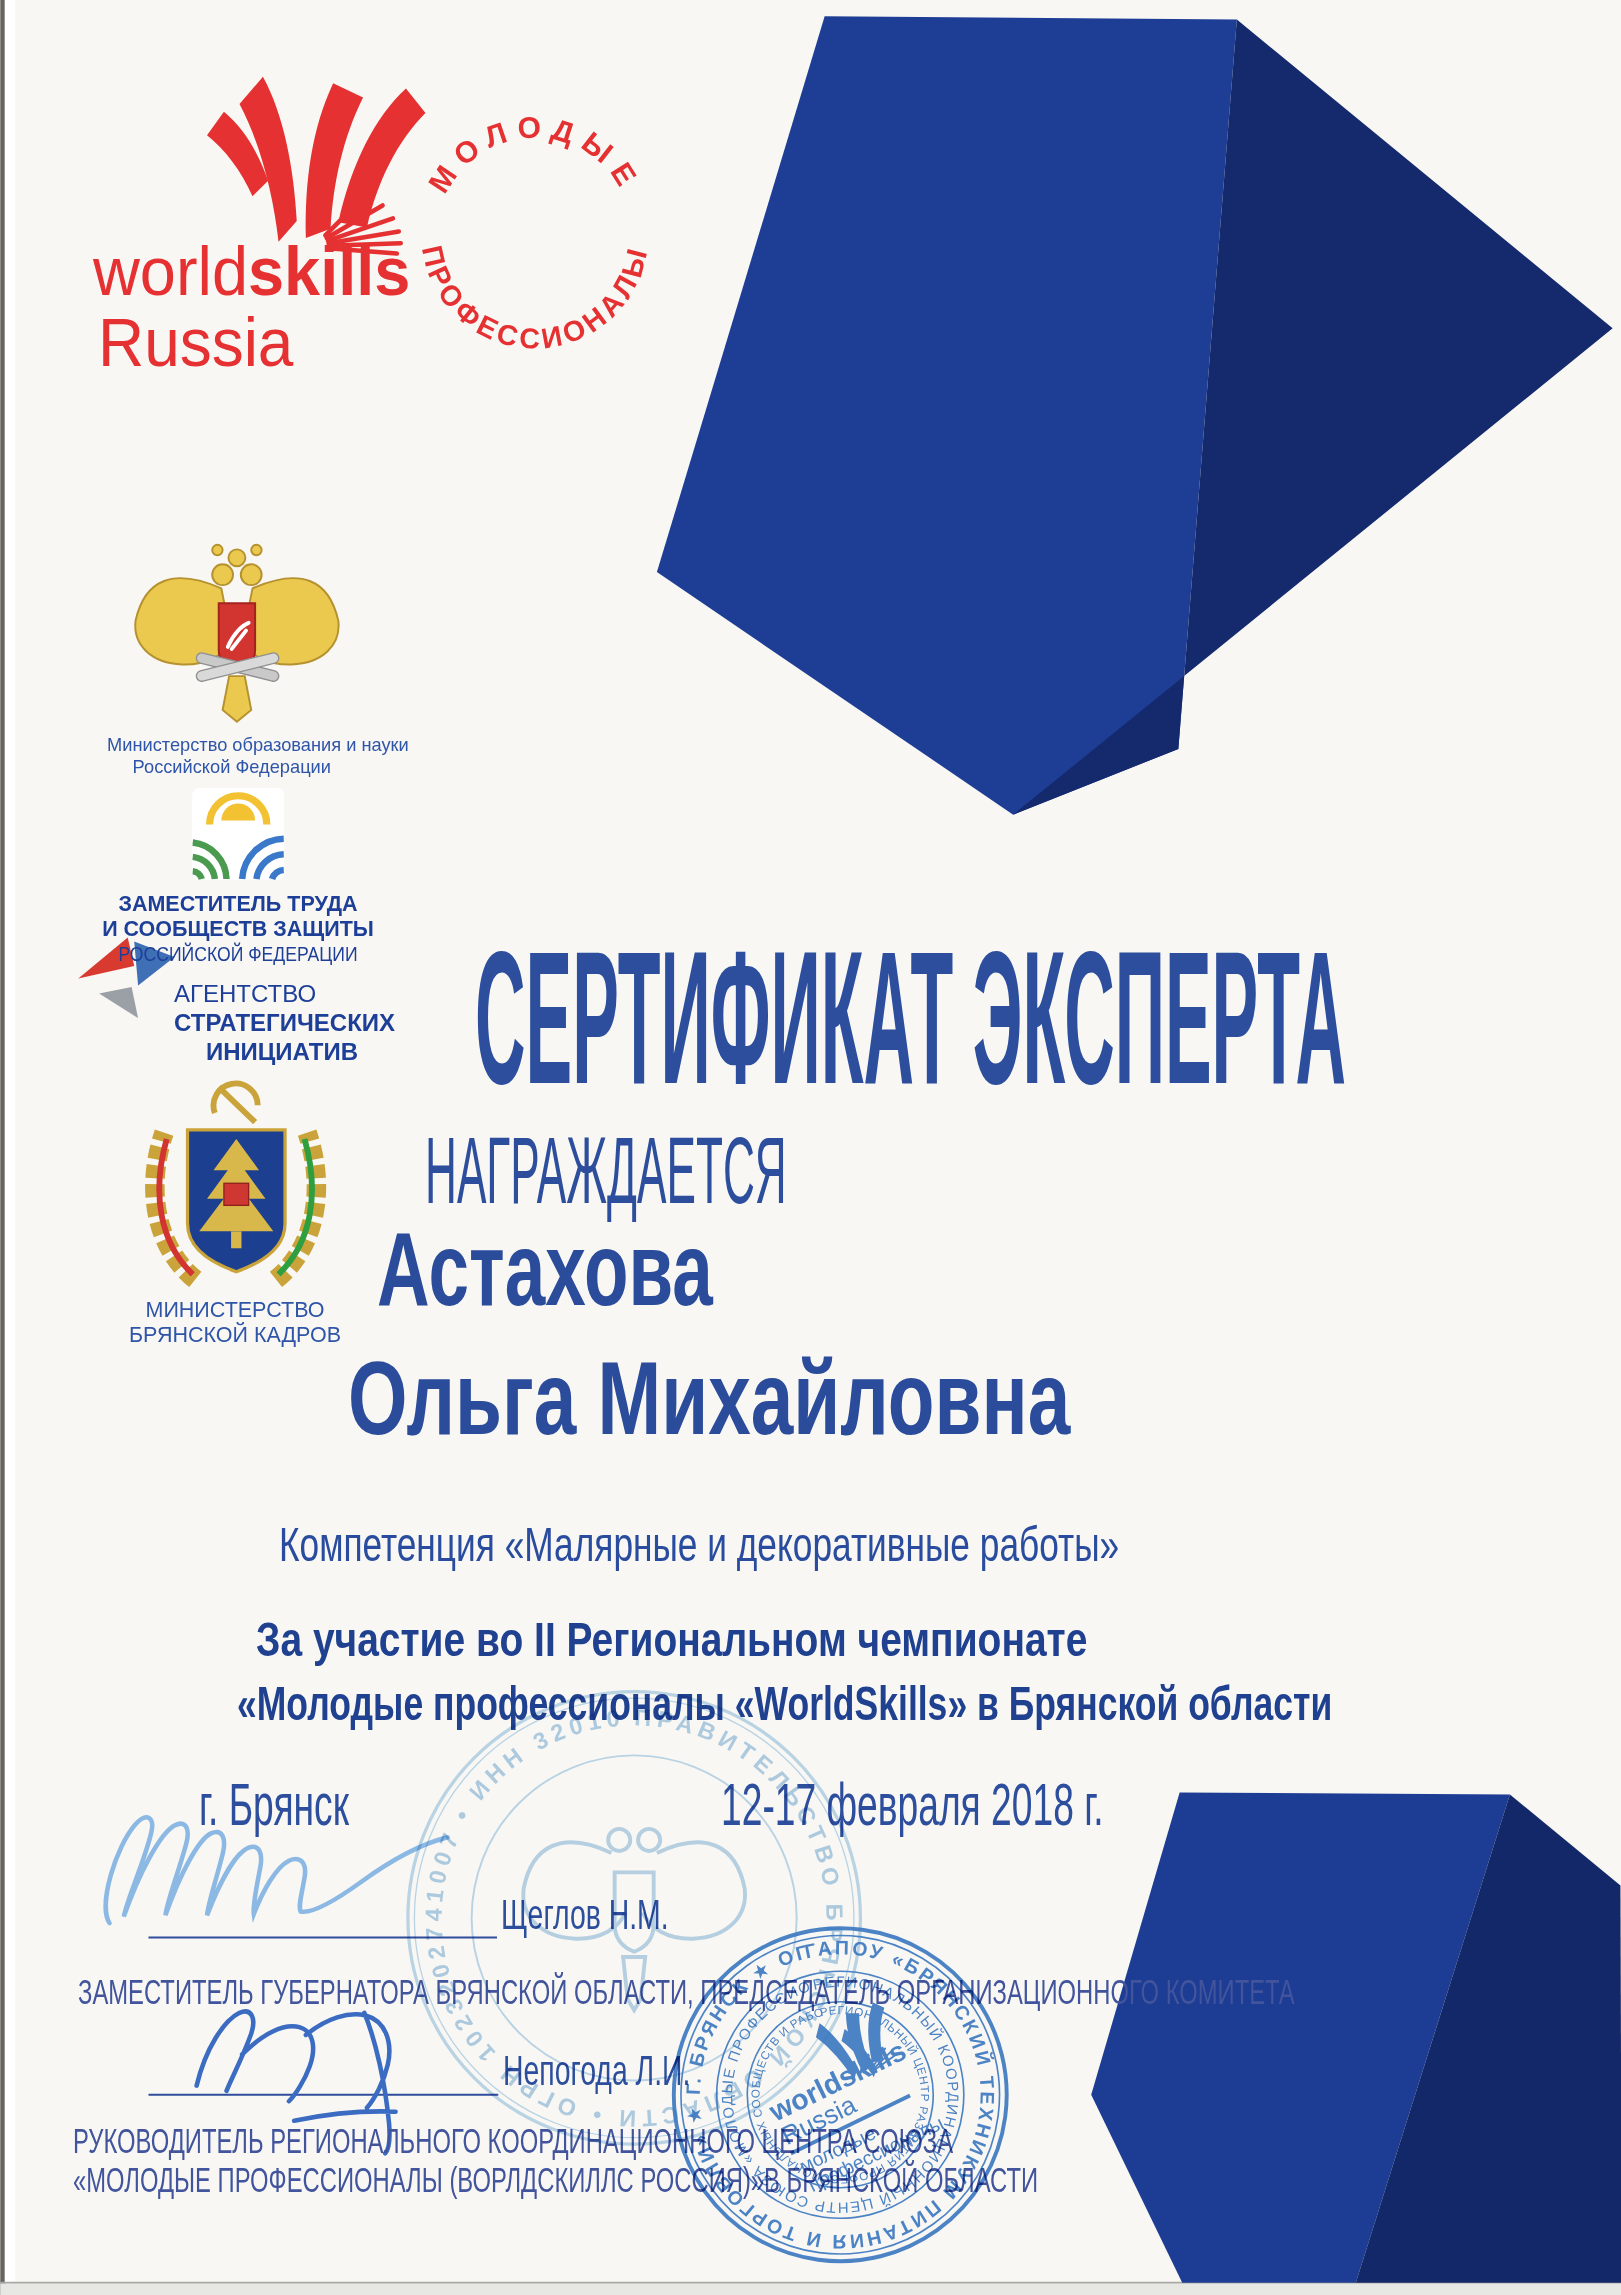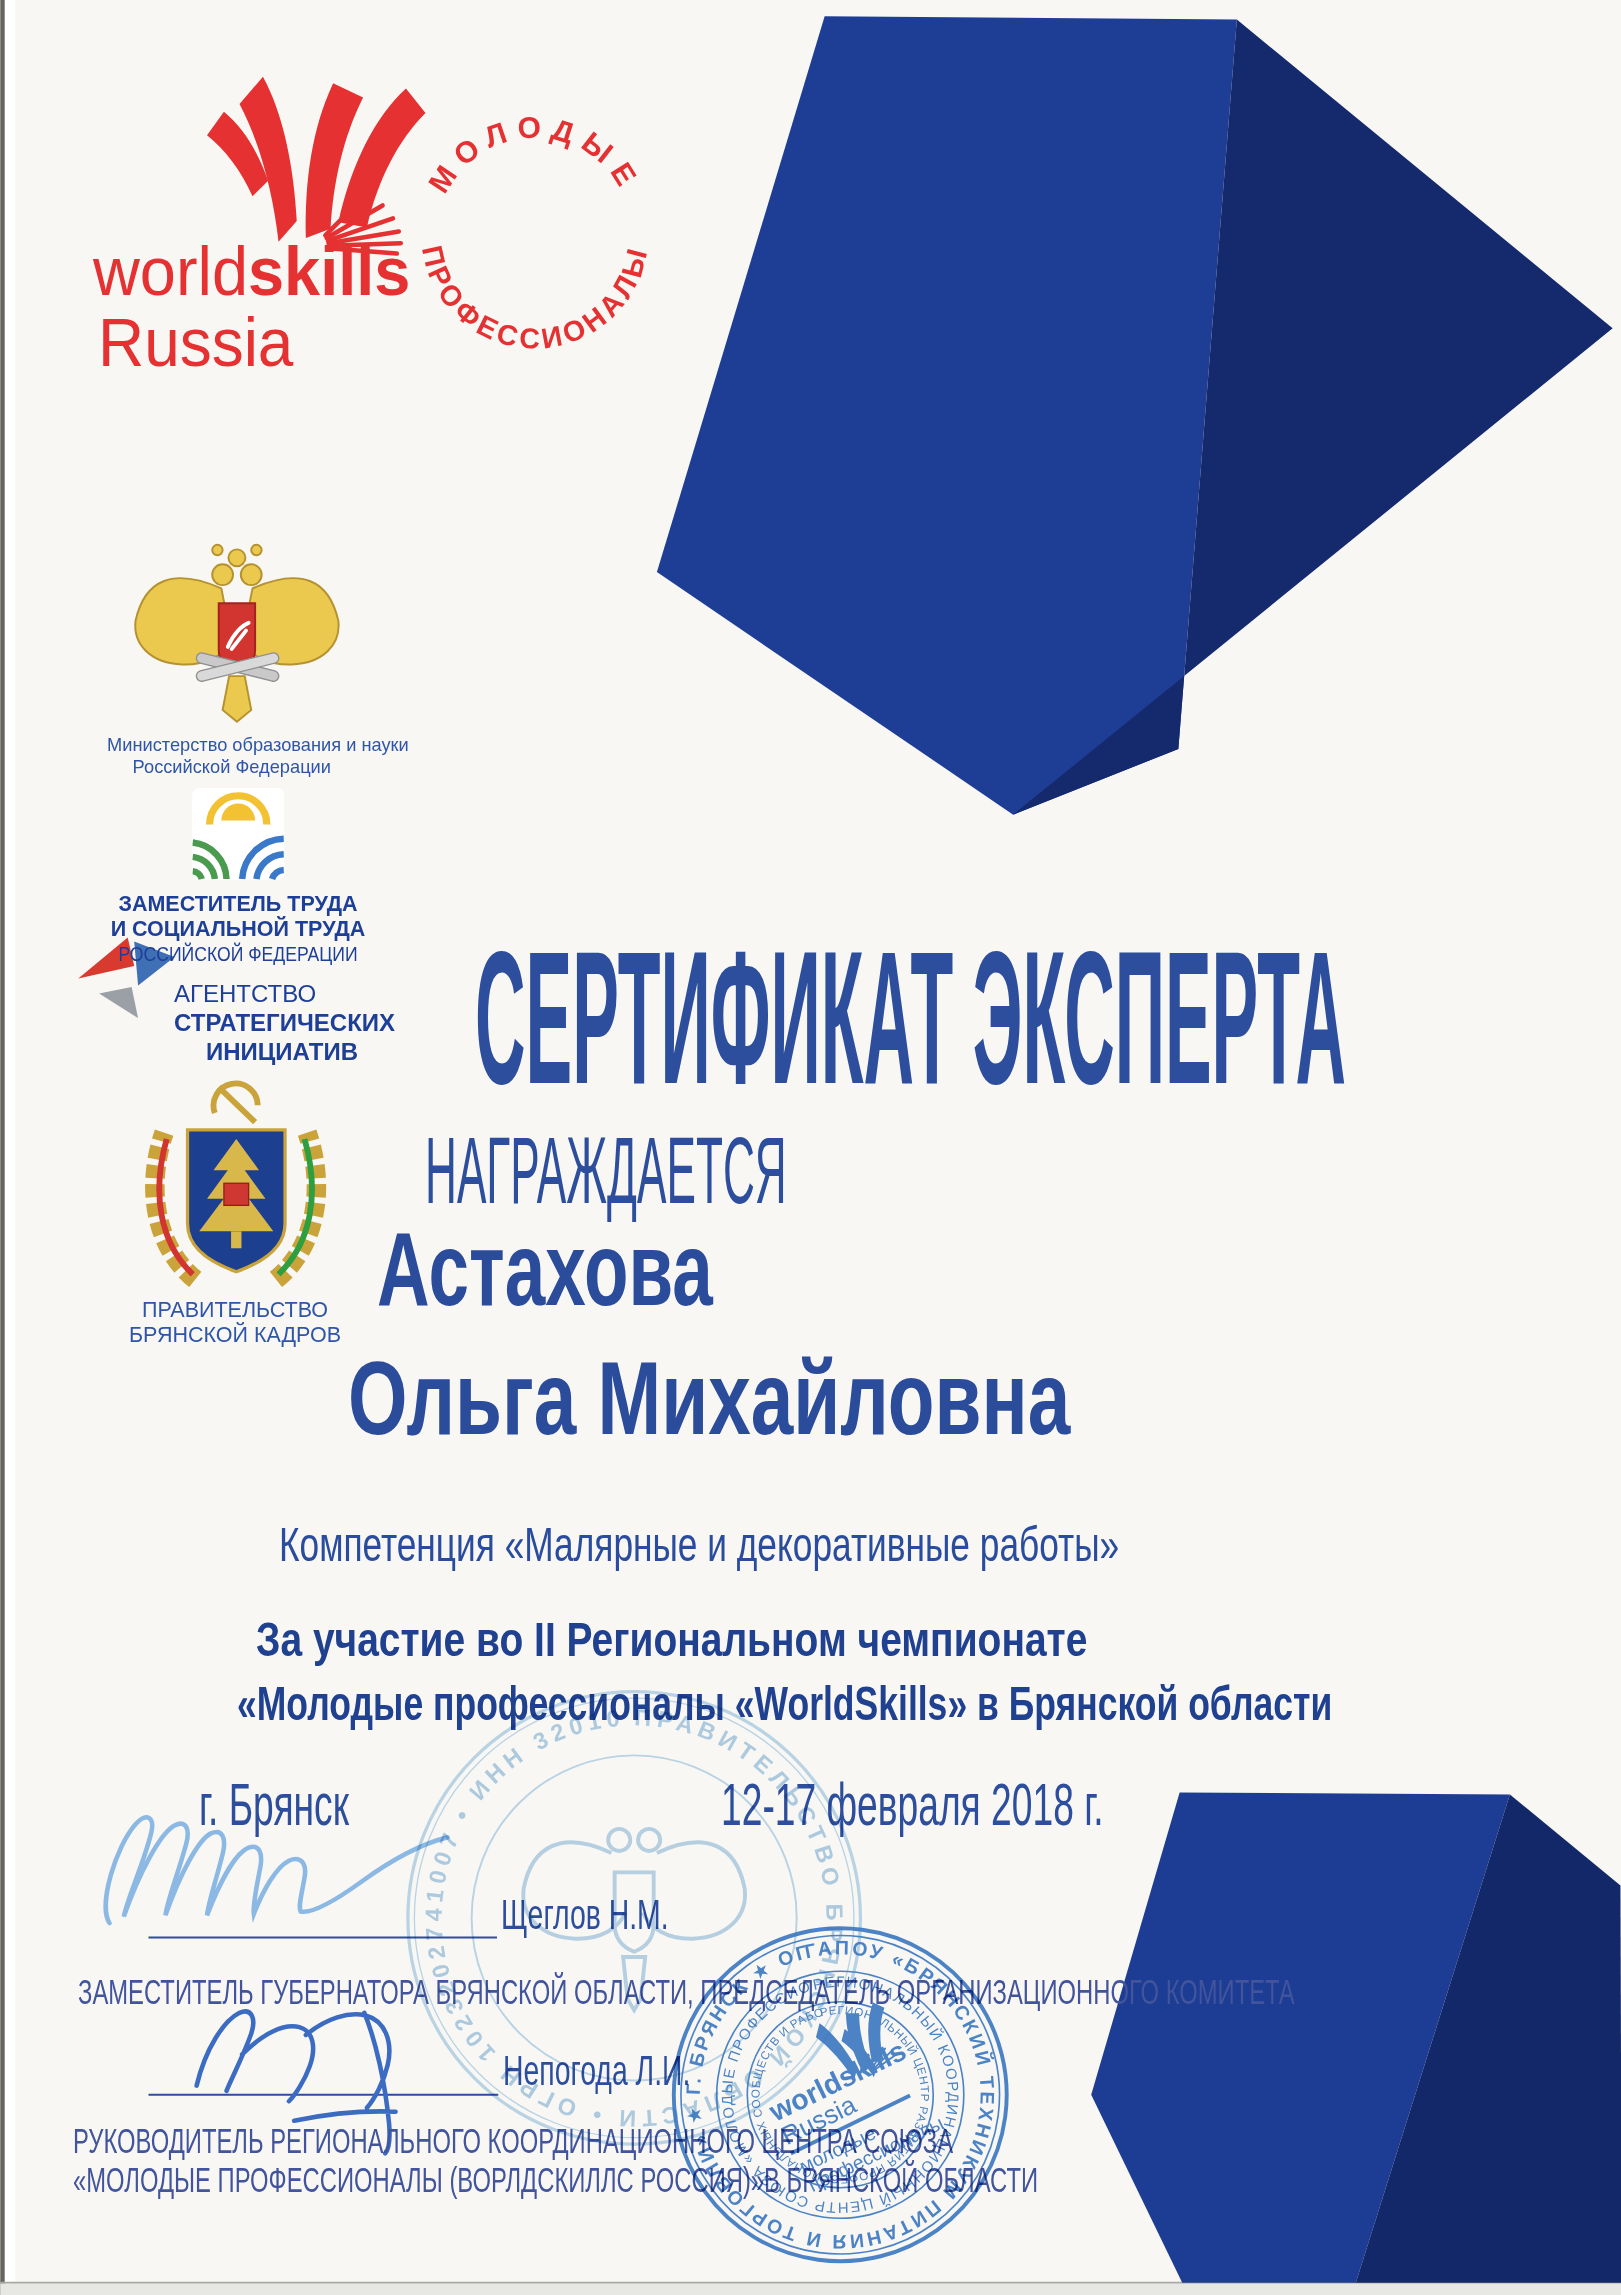--- a/index.html
+++ b/index.html
@@ -152,32 +152,32 @@
 </div>
 <div class="txt" style="left:98px;top:308px;font-size:68px;font-weight:400;color:#e53131;transform:scaleX(0.94);">Russia</div>
 
 <div class="txt center c-label" style="left:107px;top:734px;width:260px;font-size:19px;line-height:22px;transform:scaleX(0.96);">
   <div>Министерство образования и науки</div>
   <div>Российской Федерации</div>
 </div>
 
 <div class="txt center c-label2" style="left:85px;top:892px;width:306px;font-size:21.5px;line-height:25px;font-weight:700;">
   <div>ЗАМЕСТИТЕЛЬ ТРУДА</div>
-  <div>И СОЦИАЛЬНОЙ ТРУДА</div>
+  <div>И СООБЩЕСТВ ЗАЩИТЫ</div>
   <div style="font-weight:400;font-size:20px;transform:scaleX(0.88);transform-origin:center;">РОССИЙСКОЙ ФЕДЕРАЦИИ</div>
 </div>
 
 <div class="txt c-label2" style="left:174px;top:979px;font-size:24px;line-height:29px;">
   <div style="font-weight:400;">АГЕНТСТВО</div>
   <div style="font-weight:700;">СТРАТЕГИЧЕСКИХ</div>
   <div style="font-weight:700;margin-left:32px;">ИНИЦИАТИВ</div>
 </div>
 
 <div class="txt center c-label" style="left:105px;top:1298px;width:260px;font-size:21.5px;line-height:25px;">
-  <div>ПРАВИТЕЛЬСТВО</div>
+  <div>МИНИСТЕРСТВО</div>
   <div>БРЯНСКОЙ КАДРОВ</div>
 </div>
 
 <div class="txt c-title" style="left:475px;top:923px;font-size:189px;font-weight:700;transform:scaleX(0.37);">СЕРТИФИКАТ ЭКСПЕРТА</div>
 
 <div class="txt c-title" style="left:425px;top:1124px;font-size:94px;font-weight:400;transform:scaleX(0.47);">НАГРАЖДАЕТСЯ</div>
 
 <div class="txt c-name" style="left:377px;top:1217px;font-size:104px;font-weight:700;transform:scaleX(0.70);">Астахова</div>
 <div class="txt c-name" style="left:348px;top:1346px;font-size:104px;font-weight:700;transform:scaleX(0.735);">Ольга Михайловна</div>
 

